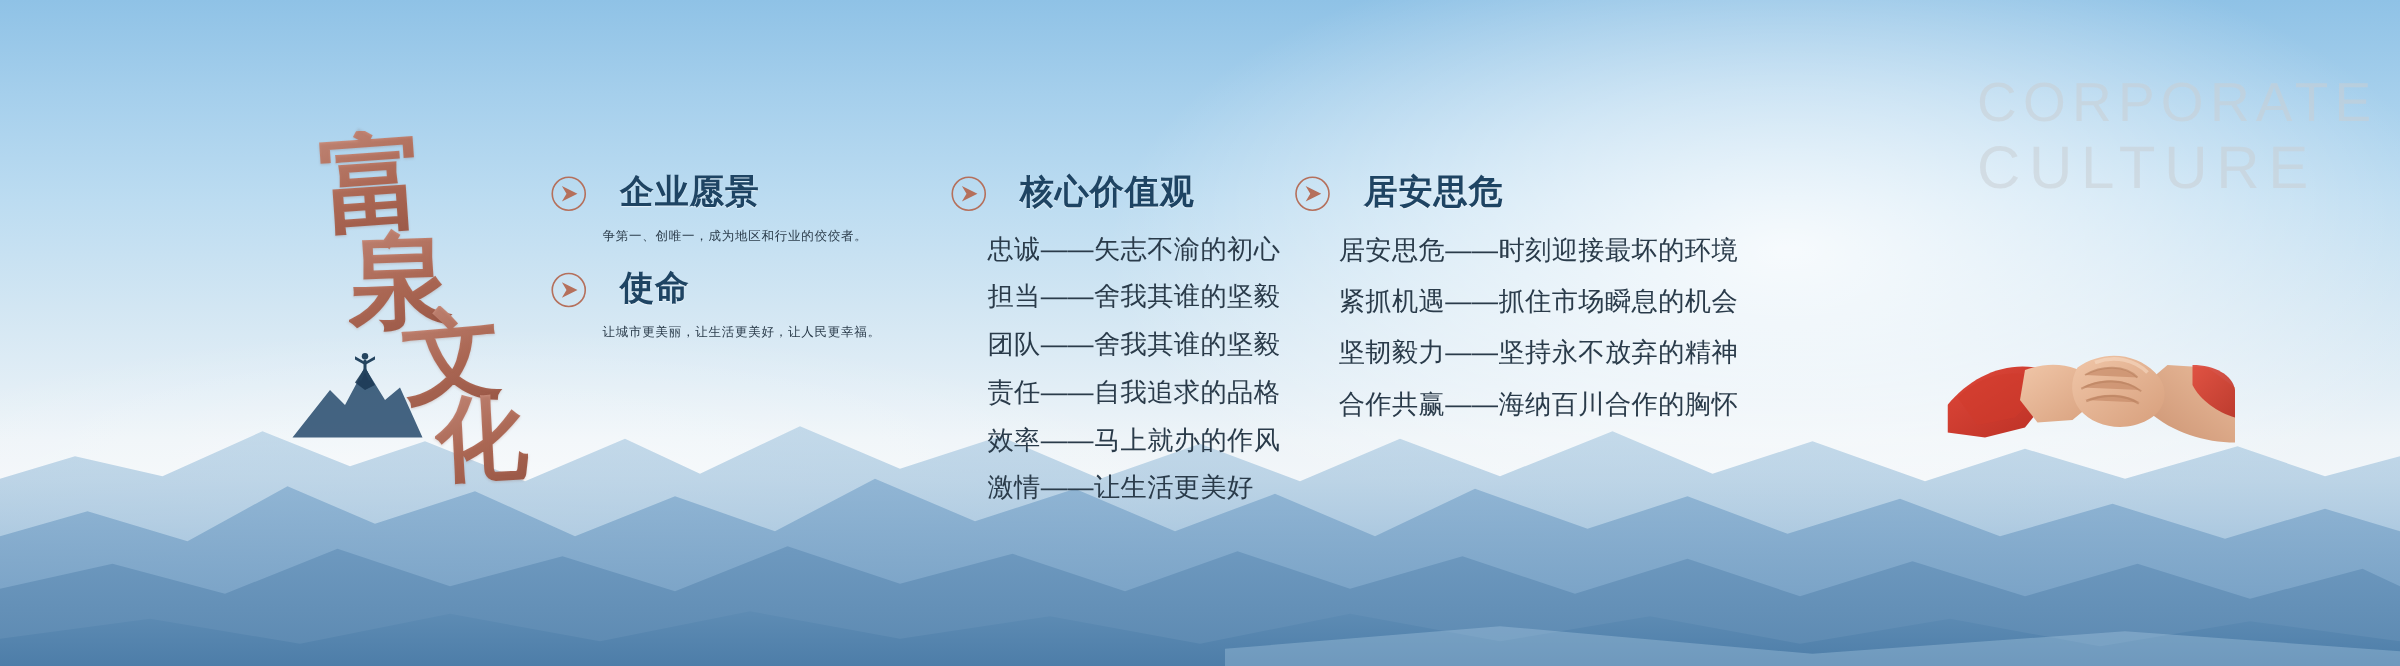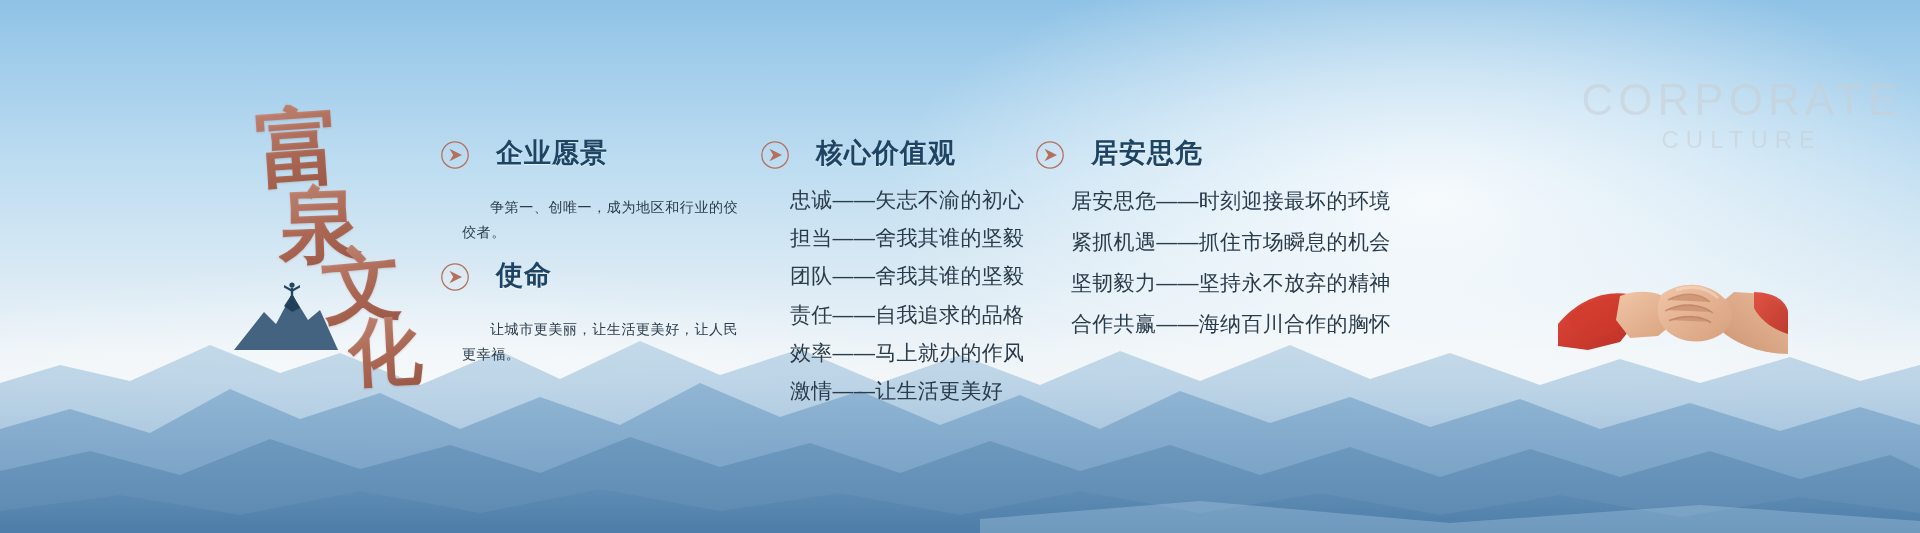--- a/index.html
+++ b/index.html
@@ -37,31 +37,31 @@
   .glow2 {
     position:absolute; left:-200px; top:260px;
     width:1200px; height:340px;
     background:radial-gradient(ellipse at 50% 50%, rgba(255,255,255,0.55) 0%, rgba(255,255,255,0.0) 70%);
     pointer-events:none;
   }
 
   
   .watermark {
     position:absolute;
-    right:18px; top:78px;
-    text-align:center;
+    right:18px; top:61px;
+    text-align:left;
     line-height:1.0;
     color:#c9cfd4;
     opacity:.55;
     letter-spacing:5px;
     font-weight:400;
     user-select:none;
   }
   .watermark .wm1 { font-size:44px; display:block; }
-  .watermark .wm2 { font-size:24px; display:block; margin-top:6px; letter-spacing:7px;}
+  .watermark .wm2 { font-size:48px; display:block; margin-top:6px; letter-spacing:7px;}
 
   
   .mountains { position:absolute; left:0; bottom:0; width:1920px; height:300px; }
   .mountains svg { display:block; width:1920px; height:300px; }
 
   
   .calli {
     position:absolute;
     left:244px; top:104px;
     width:190px; height:220px;
@@ -100,22 +100,22 @@
   .head-title {
     font-size:27px;
     font-weight:700;
     color:#1e4463;
     letter-spacing:1px;
     line-height:1;
     text-shadow:0 1px 1px rgba(255,255,255,.6);
   }
 
   .para {
-    margin-top:25px;
-    font-size:14px;
+    margin-top:11px;
+    font-size:10px;
     line-height:1.75;
     color:#2a3b4a;
     text-indent:2em;
     letter-spacing:.6px;
     padding-left:22px;
   }
 
   .vlist { margin-top:11px; padding-left:30px; }
   .vlist li {
     list-style:none;

